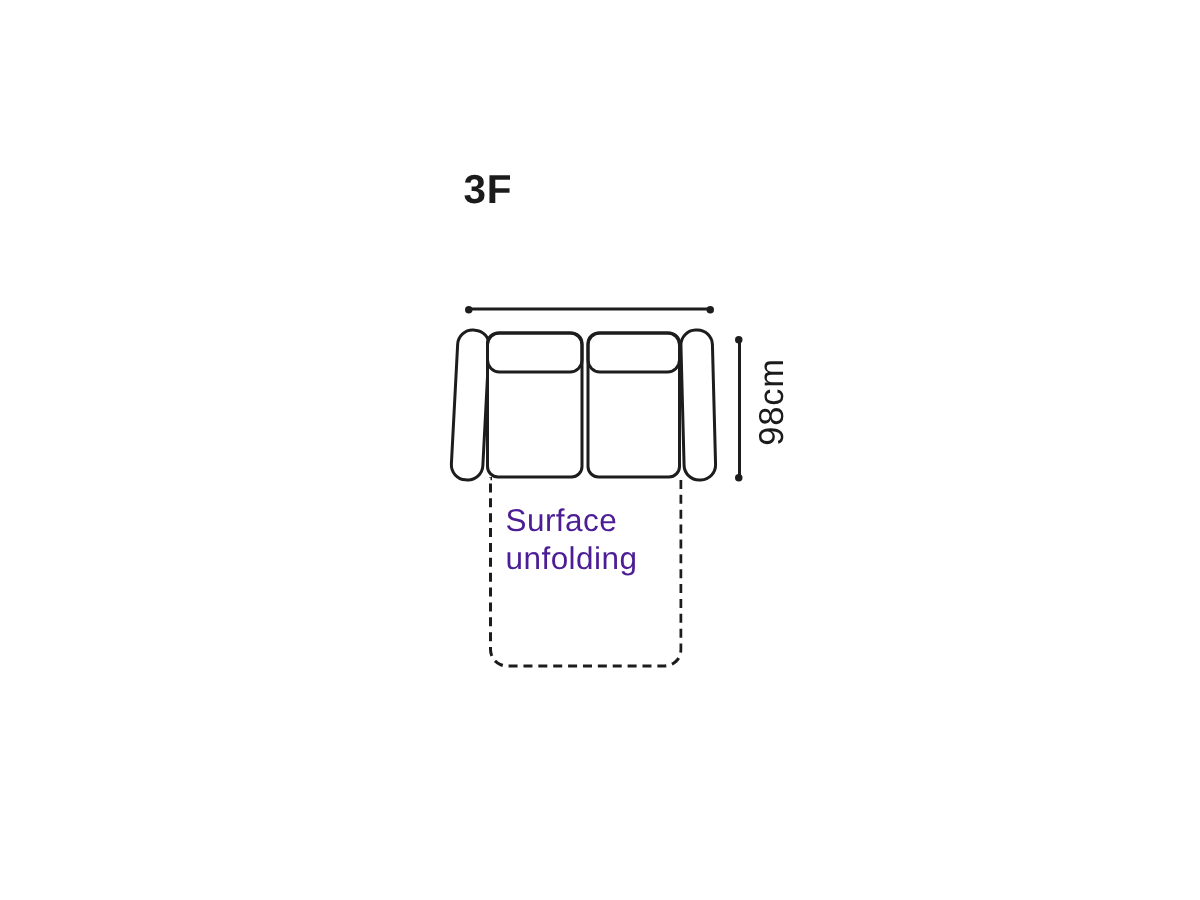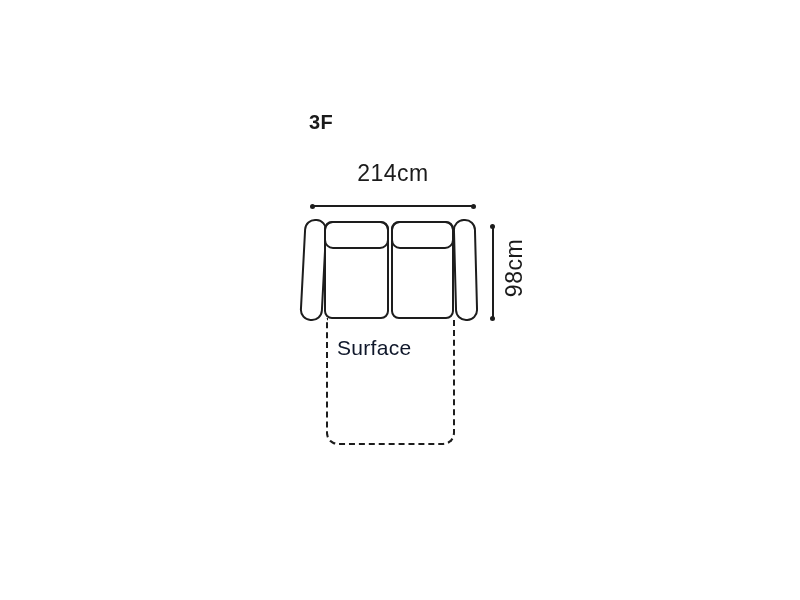--- a/index.html
+++ b/index.html
@@ -15,21 +15,21 @@
     overflow: hidden;
     font-family: "Liberation Sans", sans-serif;
     color: #1c1c1c;
   }
 
   
   .model-label {
     position: absolute;
     left: 309px;
     top: 111px;
-    font-size: 20px;
+    font-size: 27px;
     font-weight: 700;
     letter-spacing: 0.5px;
     color: #1b1b1b;
     text-align: right;
   }
 
   
   .dim-h-label {
     position: absolute;
     left: 312px;
@@ -133,33 +133,32 @@
     border-radius: 0 0 12px 12px;
     z-index: 0;
   }
   .unfold-text {
     position: absolute;
     left: 337px;
     top: 335px;
     font-size: 21px;
     line-height: 25px;
     letter-spacing: 0.3px;
-    color: #0f172a;
+    color: #4c1d95;
     z-index: 1;
   }
   .unfold-text span { display: block; }
 </style>
 </head>
 <body>
 
 <div class="stage">
 
   <div class="model-label">3F</div>
 
-  <div class="dim-h-label">214cm</div>
 
   <div class="dim-h">
     <span class="dot dot-l"></span>
     <span class="dot dot-r"></span>
   </div>
 
   <div>
     <div class="sofa-part armrest armrest-left"></div>
     <div class="sofa-part armrest armrest-right"></div>
     <div class="sofa-part seat seat-left">
@@ -174,15 +173,16 @@
     <span class="dot dot-t"></span>
     <span class="dot dot-b"></span>
   </div>
 
   <div class="dim-v-label">98cm</div>
 
   <div class="unfold-box"></div>
 
   <div class="unfold-text">
     <span>Surface</span>
+    <span>unfolding</span>
   </div>
 
 </div>
 
 </body></html>

